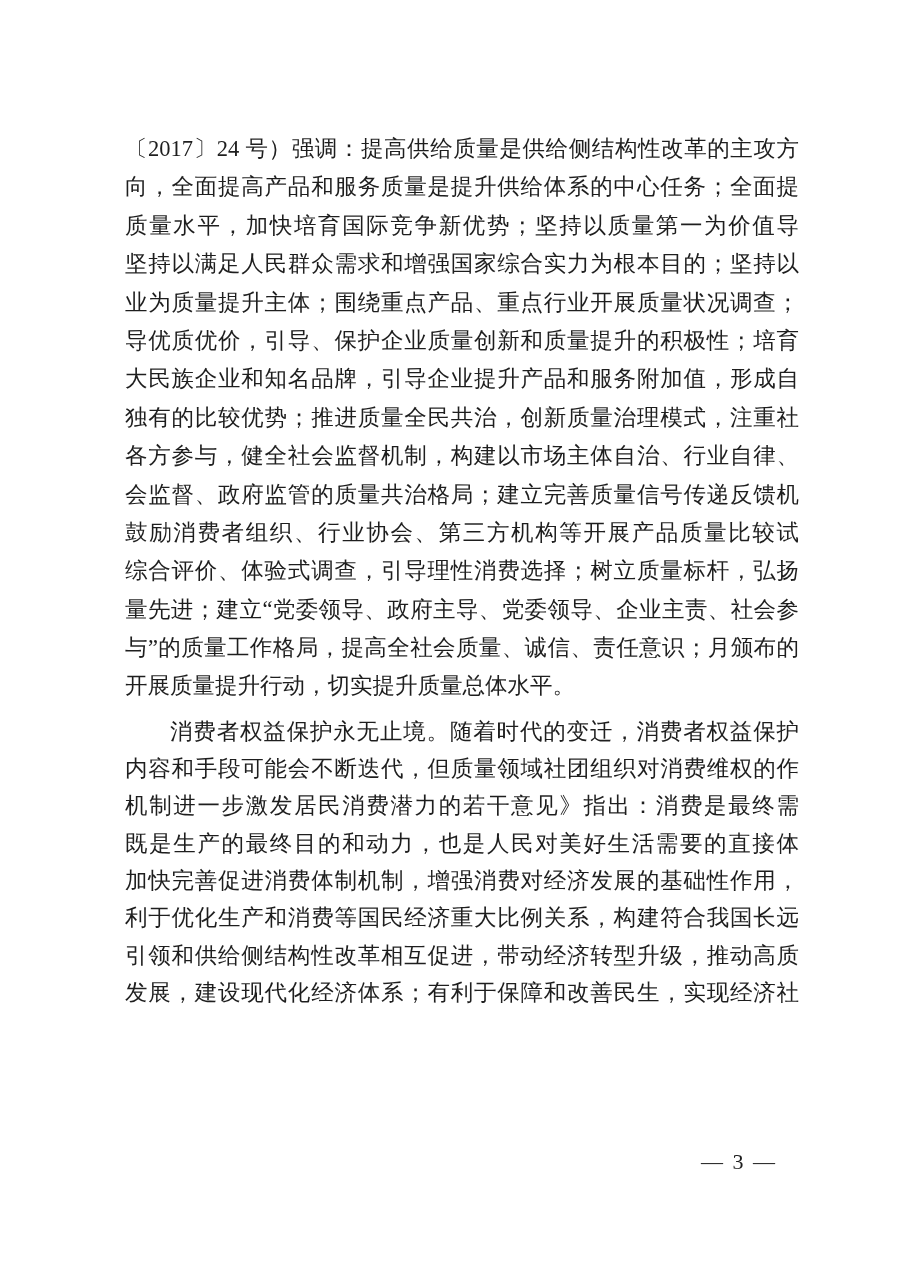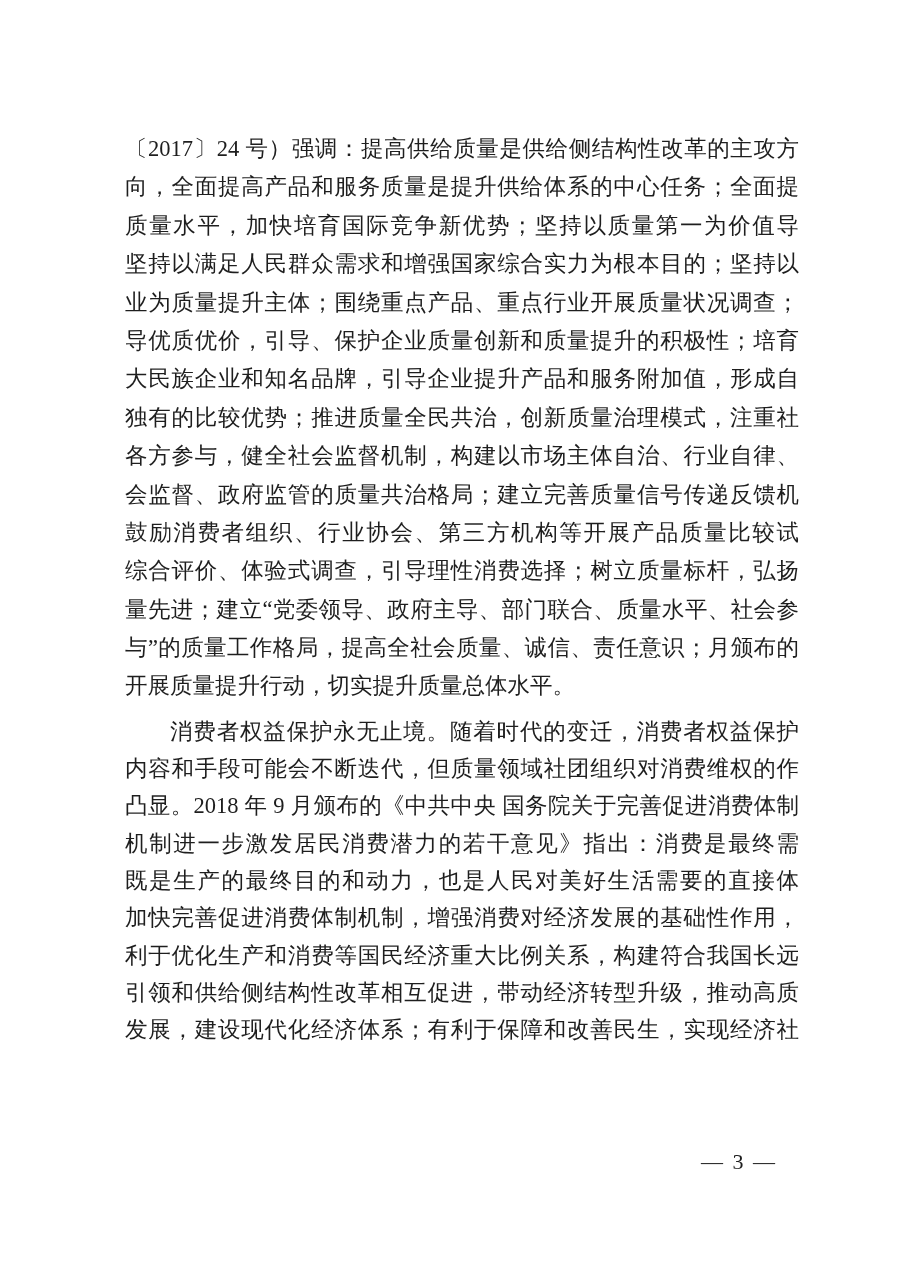--- a/index.html
+++ b/index.html
@@ -73,29 +73,28 @@
       <div class="line">质量水平，加快培育国际竞争新优势；坚持以质量第一为价值导向；</div>
       <div class="line">坚持以满足人民群众需求和增强国家综合实力为根本目的；坚持以企</div>
       <div class="line">业为质量提升主体；围绕重点产品、重点行业开展质量状况调查；倡</div>
       <div class="line">导优质优价，引导、保护企业质量创新和质量提升的积极性；培育壮</div>
       <div class="line">大民族企业和知名品牌，引导企业提升产品和服务附加值，形成自己</div>
       <div class="line">独有的比较优势；推进质量全民共治，创新质量治理模式，注重社会</div>
       <div class="line">各方参与，健全社会监督机制，构建以市场主体自治、行业自律、社</div>
       <div class="line">会监督、政府监管的质量共治格局；建立完善质量信号传递反馈机制，</div>
       <div class="line">鼓励消费者组织、行业协会、第三方机构等开展产品质量比较试验、</div>
       <div class="line">综合评价、体验式调查，引导理性消费选择；树立质量标杆，弘扬质</div>
-      <div class="line">量先进；建立“党委领导、政府主导、部门联合、质量水平、社会参</div>
+      <div class="line">量先进；建立“党委领导、政府主导、党委领导、企业主责、社会参</div>
       <div class="line">与”的质量工作格局，提高全社会质量、诚信、责任意识；月颁布的</div>
       <div class="line para-end">开展质量提升行动，切实提升质量总体水平。</div>
     </div>
 
     <div class="para para-2">
       <div class="line first-indent">消费者权益保护永无止境。随着时代的变迁，消费者权益保护的</div>
       <div class="line">内容和手段可能会不断迭代，但质量领域社团组织对消费维权的作用</div>
-      <div class="line">凸显。2018 年 9 月颁布的《中共中央 国务院关于完善促进消费体制</div>
       <div class="line">机制进一步激发居民消费潜力的若干意见》指出：消费是最终需求，</div>
       <div class="line">既是生产的最终目的和动力，也是人民对美好生活需要的直接体现。</div>
       <div class="line">加快完善促进消费体制机制，增强消费对经济发展的基础性作用，有</div>
       <div class="line">利于优化生产和消费等国民经济重大比例关系，构建符合我国长远战</div>
       <div class="line">引领和供给侧结构性改革相互促进，带动经济转型升级，推动高质量</div>
       <div class="line">发展，建设现代化经济体系；有利于保障和改善民生，实现经济社会</div>
     </div>
 
   </div>
 

